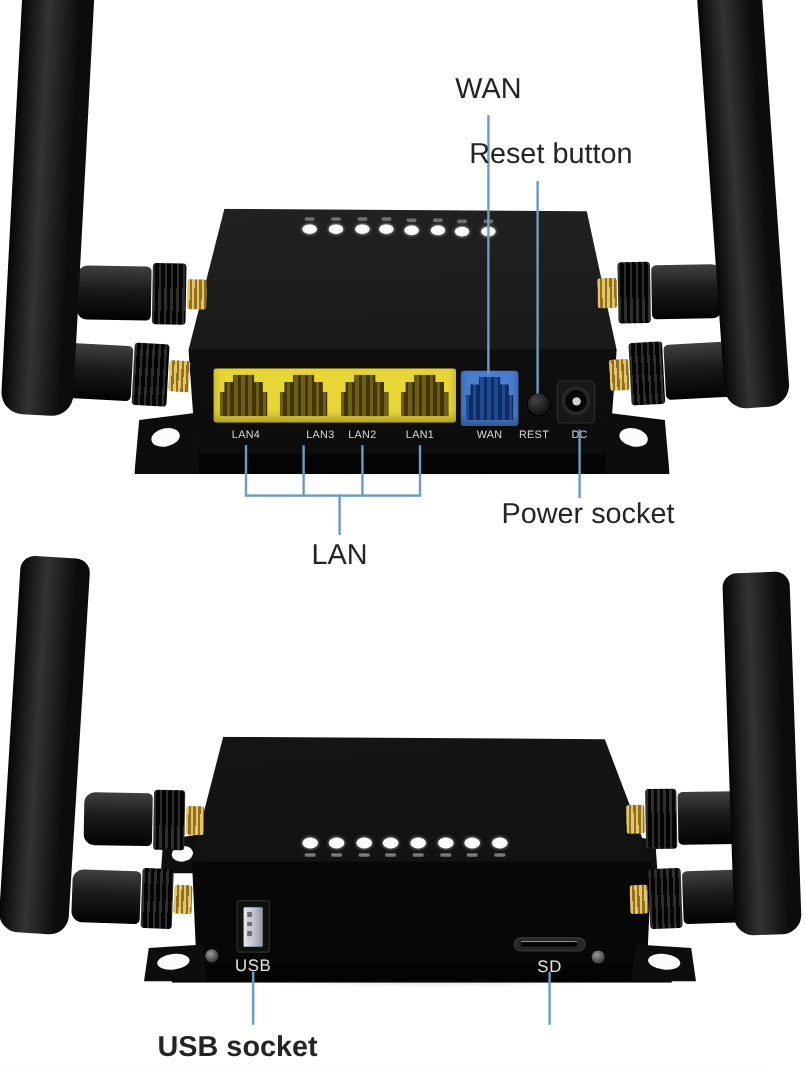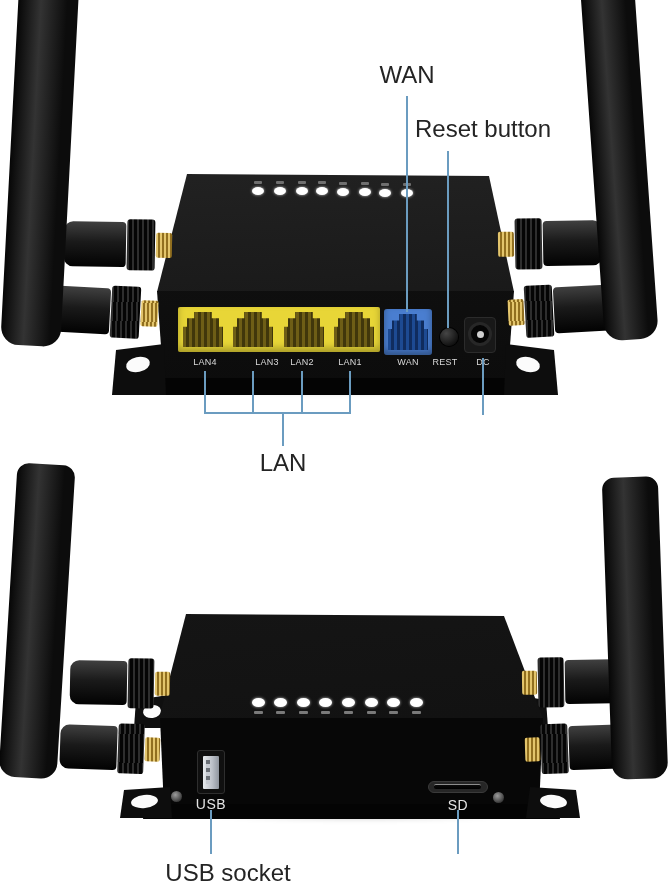--- a/index.html
+++ b/index.html
@@ -120,21 +120,22 @@
     <div class="lead vline" style="left:447px;top:151px;height:177px;"></div>
     <div class="lead vline" style="left:482px;top:358px;height:57px;"></div>
     <div class="lead vline" style="left:204px;top:371px;height:42px;"></div>
     <div class="lead vline" style="left:252px;top:371px;height:42px;"></div>
     <div class="lead vline" style="left:301px;top:371px;height:42px;"></div>
     <div class="lead vline" style="left:349px;top:371px;height:42px;"></div>
     <div class="lead hline" style="left:204px;top:412px;width:147px;"></div>
     <div class="lead vline" style="left:282px;top:412px;height:34px;"></div>
 
     <span class="ann" style="left:407px;top:62px;">WAN</span>
-    <span class="ann" style="left:483px;top:116px;">Reset button</span>
+    <span class="ann" style="left:459px;top:116px;">Reset button</span>
+    <span class="ann" style="left:490px;top:416px;">Power socket</span>
     <span class="ann" style="left:283px;top:450px;">LAN</span>
   </section>
 
   <section class="abs" style="inset:0;">
 
     <div class="shadow" style="left:150px;top:806px;width:420px;height:18px;"></div>
 
     <div class="face" style="clip-path:polygon(136px 700px,168px 695px,170px 728px,134px 728px);background:#0f0f0f;"></div>
     <div class="hole" style="left:143px;top:705px;width:18px;height:13px;transform:rotate(-8deg);"></div>
     <div class="face" style="clip-path:polygon(514px 695px,546px 700px,548px 728px,512px 728px);background:#0f0f0f;"></div>
@@ -189,16 +190,16 @@
         <div class="knurl"></div>
         <div class="cyl"></div>
     </div>
 
     <div class="antenna" style="left:8px;top:464px;width:58px;height:314px;transform:rotate(3.5deg);border-radius:12px 12px 16px 16px;"></div>
     <div class="antenna" style="left:607px;top:477px;width:56px;height:302px;transform:rotate(-2deg);border-radius:12px 12px 16px 16px;"></div>
 
     <div class="lead vline" style="left:210px;top:810px;height:44px;"></div>
     <div class="lead vline" style="left:457px;top:810px;height:44px;"></div>
 
-    <span class="ann" style="left:228px;top:860px;">USB socket</span>
+    <span class="ann" style="left:198px;top:860px;font-weight:bold;">USB socket</span>
   </section>
 
 </div>
 
 </body></html>

